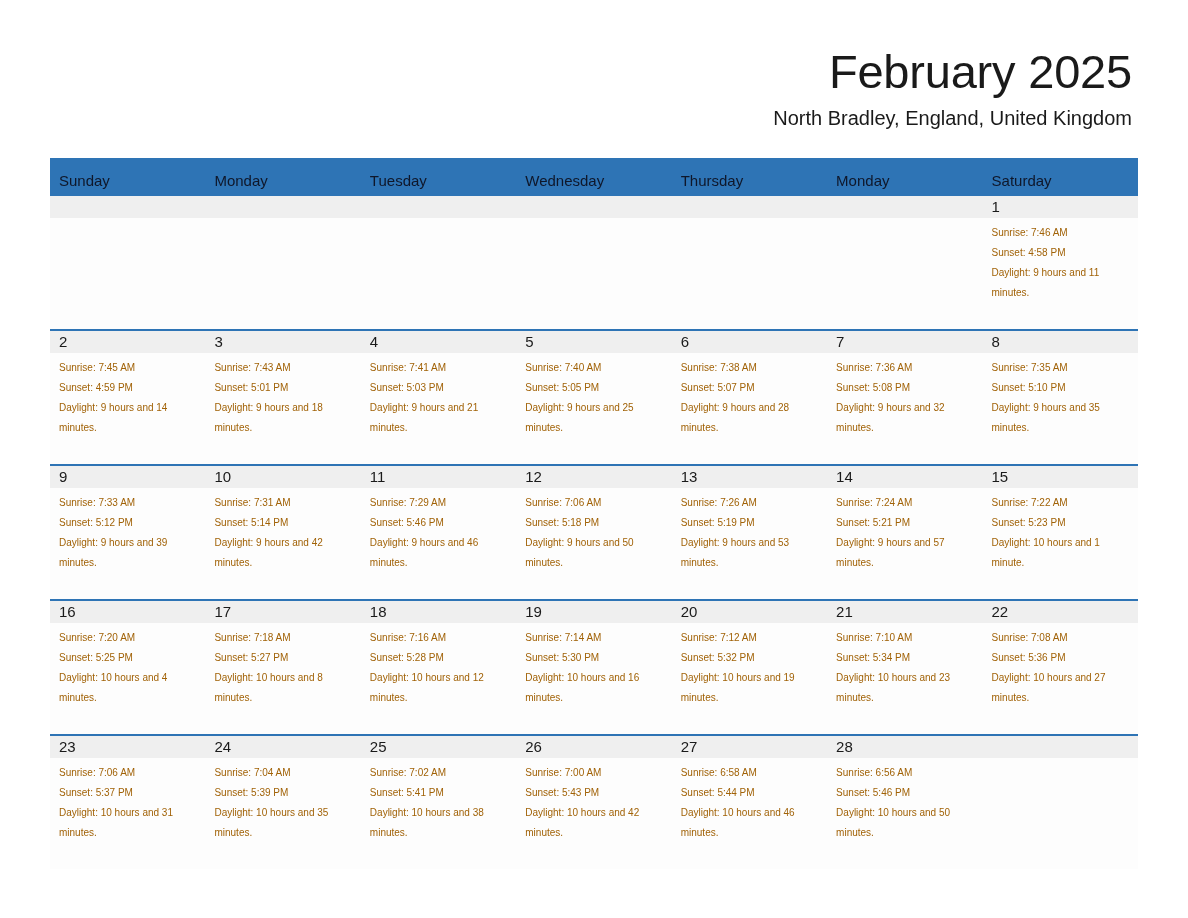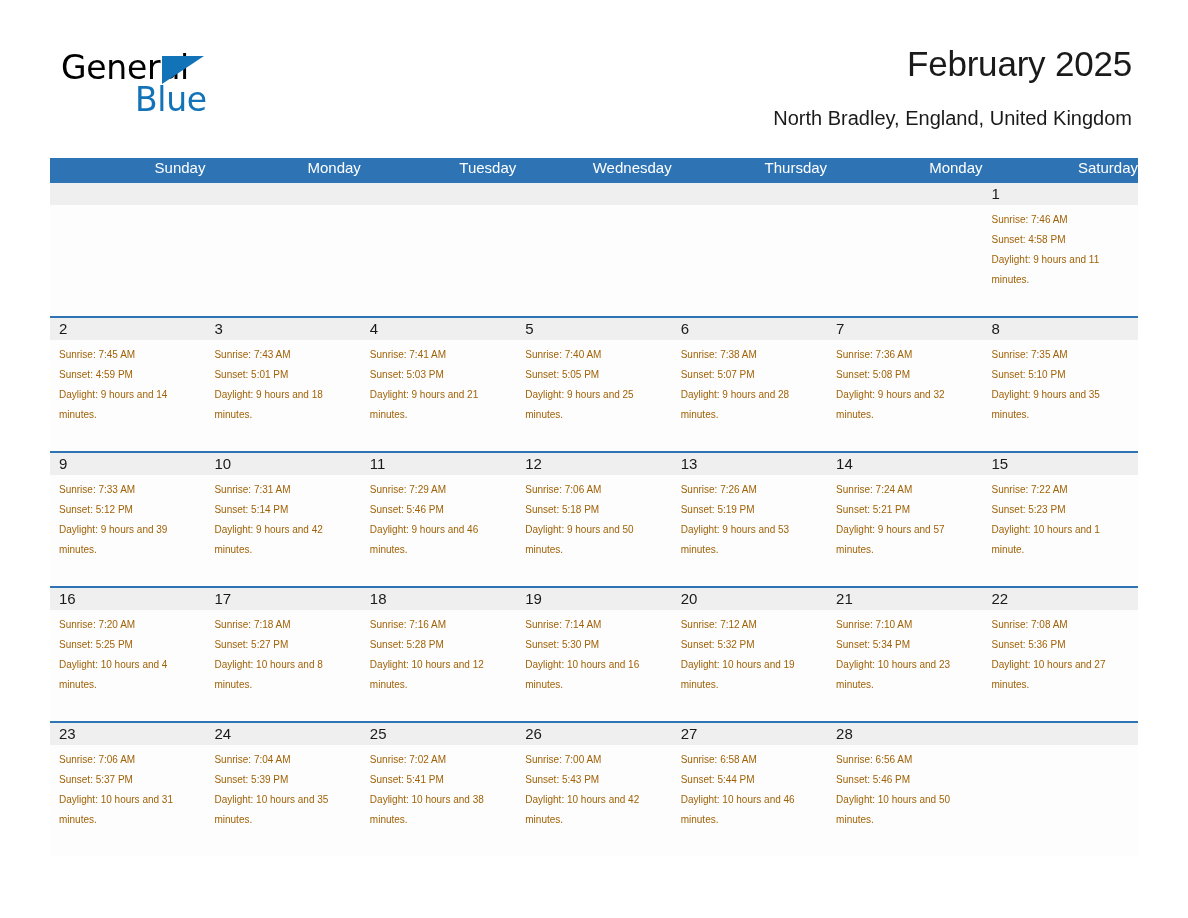--- a/index.html
+++ b/index.html
@@ -61,21 +61,21 @@
     font-size: 33px;
     letter-spacing: -0.3px;
     color: #1273b8;
     font-family: "DejaVu Sans", sans-serif;
     font-weight: 400;
   }
   .title {
     position: absolute;
     right: 6px;
     top: 44px;
-    font-size: 35px;
+    font-size: 47px;
     font-weight: 400;
     color: #1a1a1a;
     letter-spacing: -0.2px;
   }
   .subtitle {
     position: absolute;
     right: 6px;
     top: 107px;
     font-size: 20px;
     font-weight: 400;
@@ -86,25 +86,25 @@
   .calendar {
     position: absolute;
     left: 50px;
     top: 158px;
     width: 1088px;
     border-collapse: collapse;
     table-layout: fixed;
   }
   .calendar th {
     background: #2e74b5;
-    color: #ffffff;
+    color: #0f172a;
     font-size: 15px;
     font-weight: 400;
-    text-align: right;
-    padding: 0 0 7px 9px;
+    text-align: left;
+    padding: 13px 0 7px 9px;
     height: 18px;
     vertical-align: middle;
   }
   .calendar td {
     width: 155.4px;
     vertical-align: top;
     padding: 0;
     border-top: 2px solid #2e74b5;
     background: #fdfdfd;
   }
@@ -139,25 +139,20 @@
     white-space: normal;
   }
 </style>
 </head>
 <body>
 
 <div class="page">
 
   <div class="header">
 
-    <div class="logo">
-      <span class="logo-general">General</span>
-      <span class="logo-tri"></span>
-      <span class="logo-blue">Blue</span>
-    </div>
 
     <div class="title">February 2025</div>
     <div class="subtitle">North Bradley, England, United Kingdom</div>
   </div>
 
   <table class="calendar">
     <thead>
       <tr>
         <th>Sunday</th>
         <th>Monday</th>

